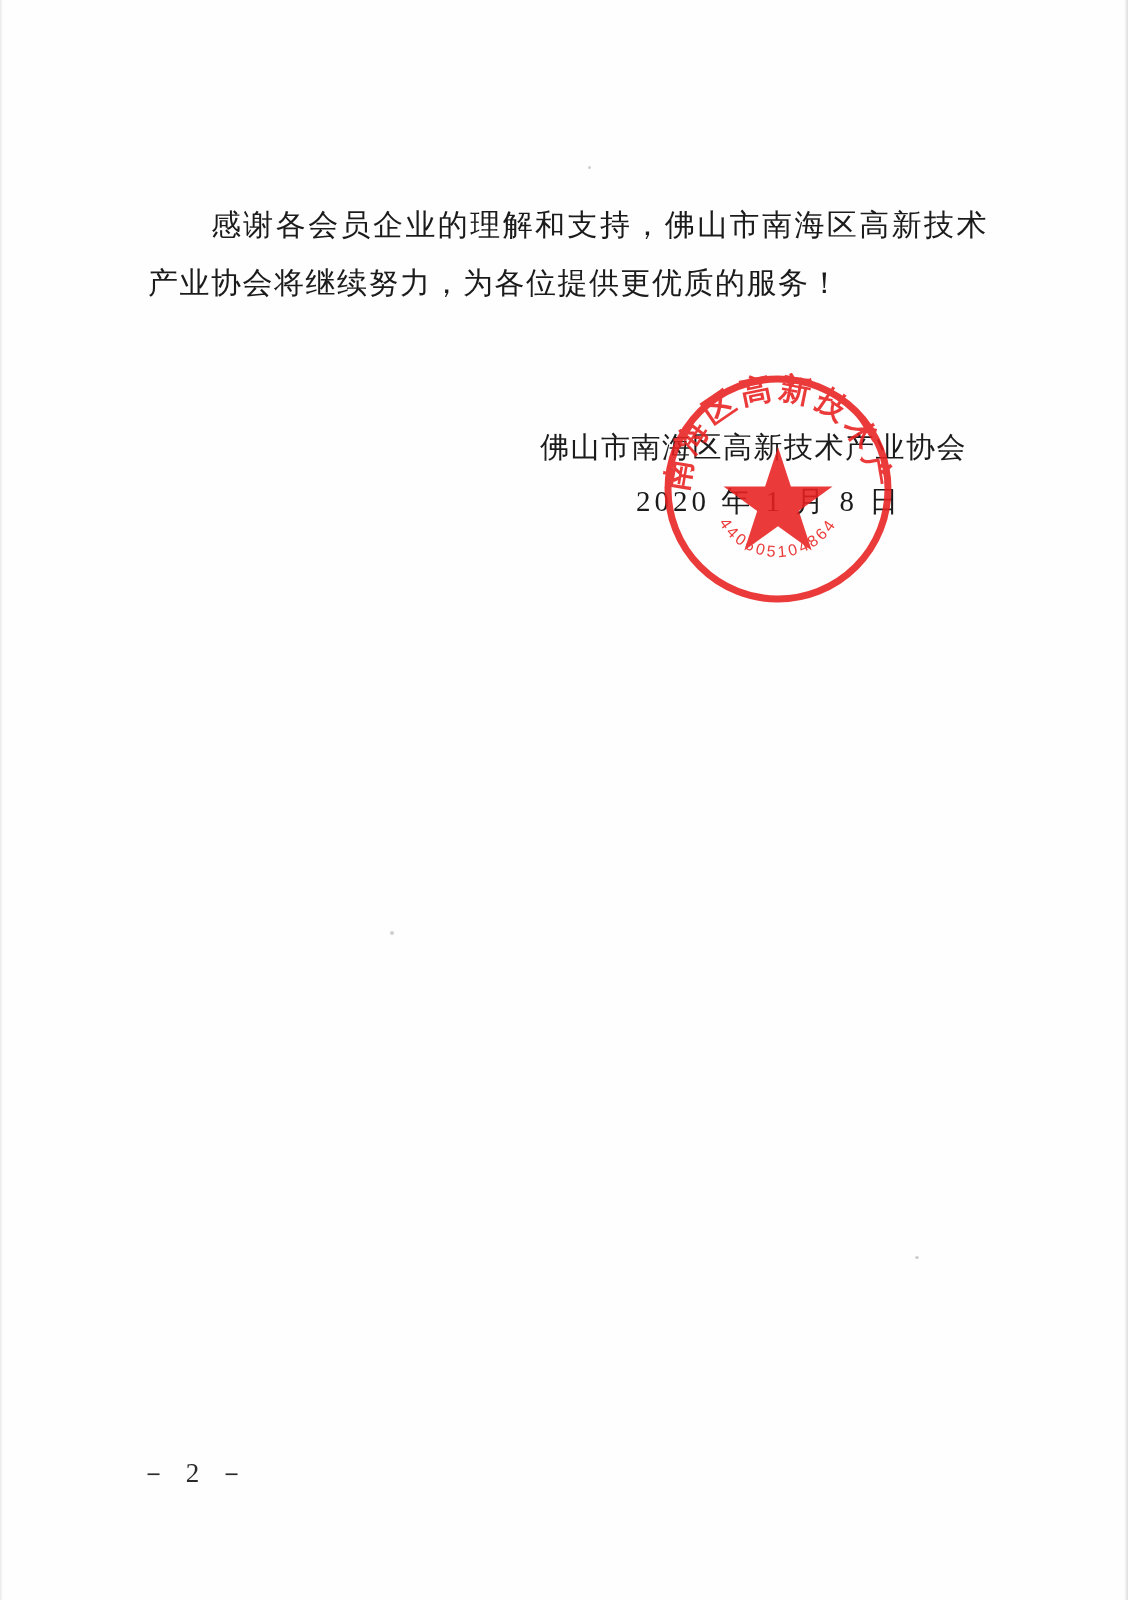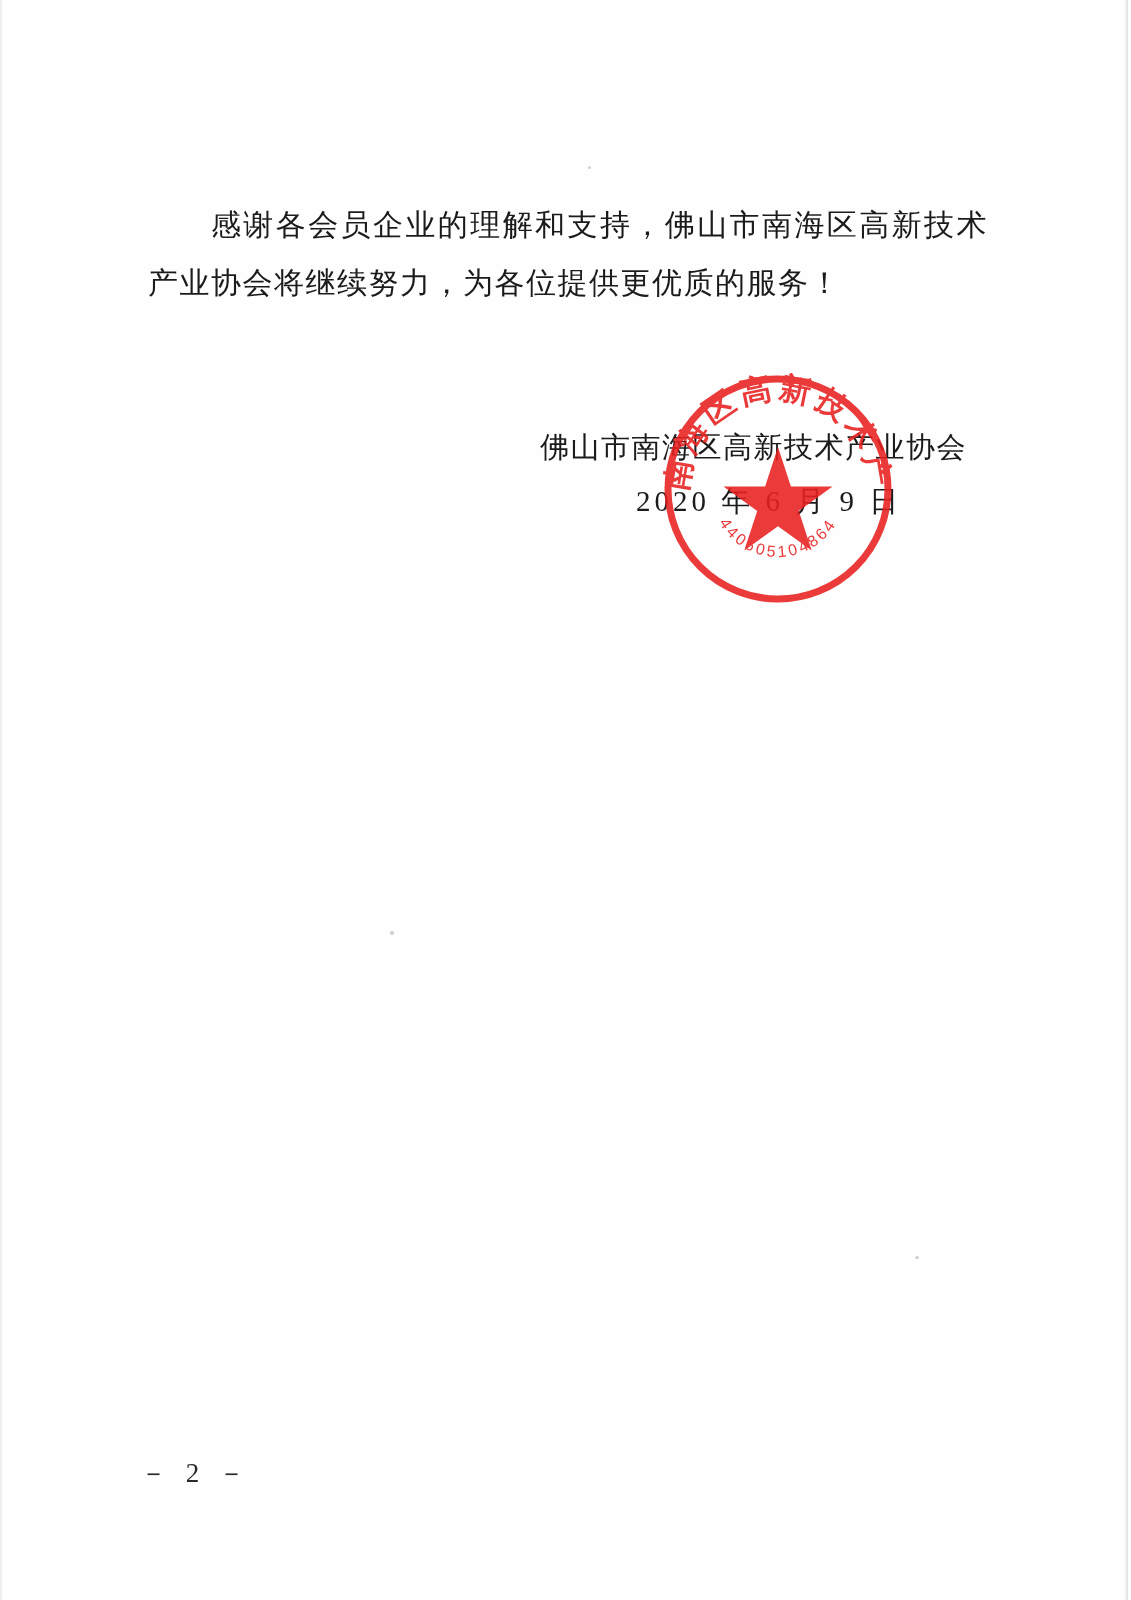--- a/index.html
+++ b/index.html
@@ -100,21 +100,21 @@
   <div class="paper-edge-right"></div>
 
   <div class="speck s1"></div>
   <div class="speck s2"></div>
   <div class="speck s3"></div>
 
   <div class="body-text"><span class="indent"></span><span>感谢各会员企业的理解和支持，佛山市南海区高新技术产业协会将继续努力，为各位提供更优质的服务！</span></div>
 
   <div class="signature-block">
     <span class="sig-org">佛山市南海区高新技术产业协会</span>
-    <span class="sig-date">2020 年 6 月 9 日</span>
+    <span class="sig-date">2020 年 1 月 8 日</span>
   </div>
 
   <div class="seal">
     <svg width="232" height="232" viewBox="0 0 232 232" xmlns="http://www.w3.org/2000/svg">
       <defs>
         <path id="arcTop" d="M 26 116 A 90 90 0 0 1 206 116" fill="none"></path>
         <path id="arcBottom" d="M 48 116 A 68 68 0 0 0 184 116" fill="none"></path>
       </defs>
       <g opacity="0.88">
         <circle cx="116" cy="116" r="110" fill="none" stroke="#e8201f" stroke-width="7"></circle>

